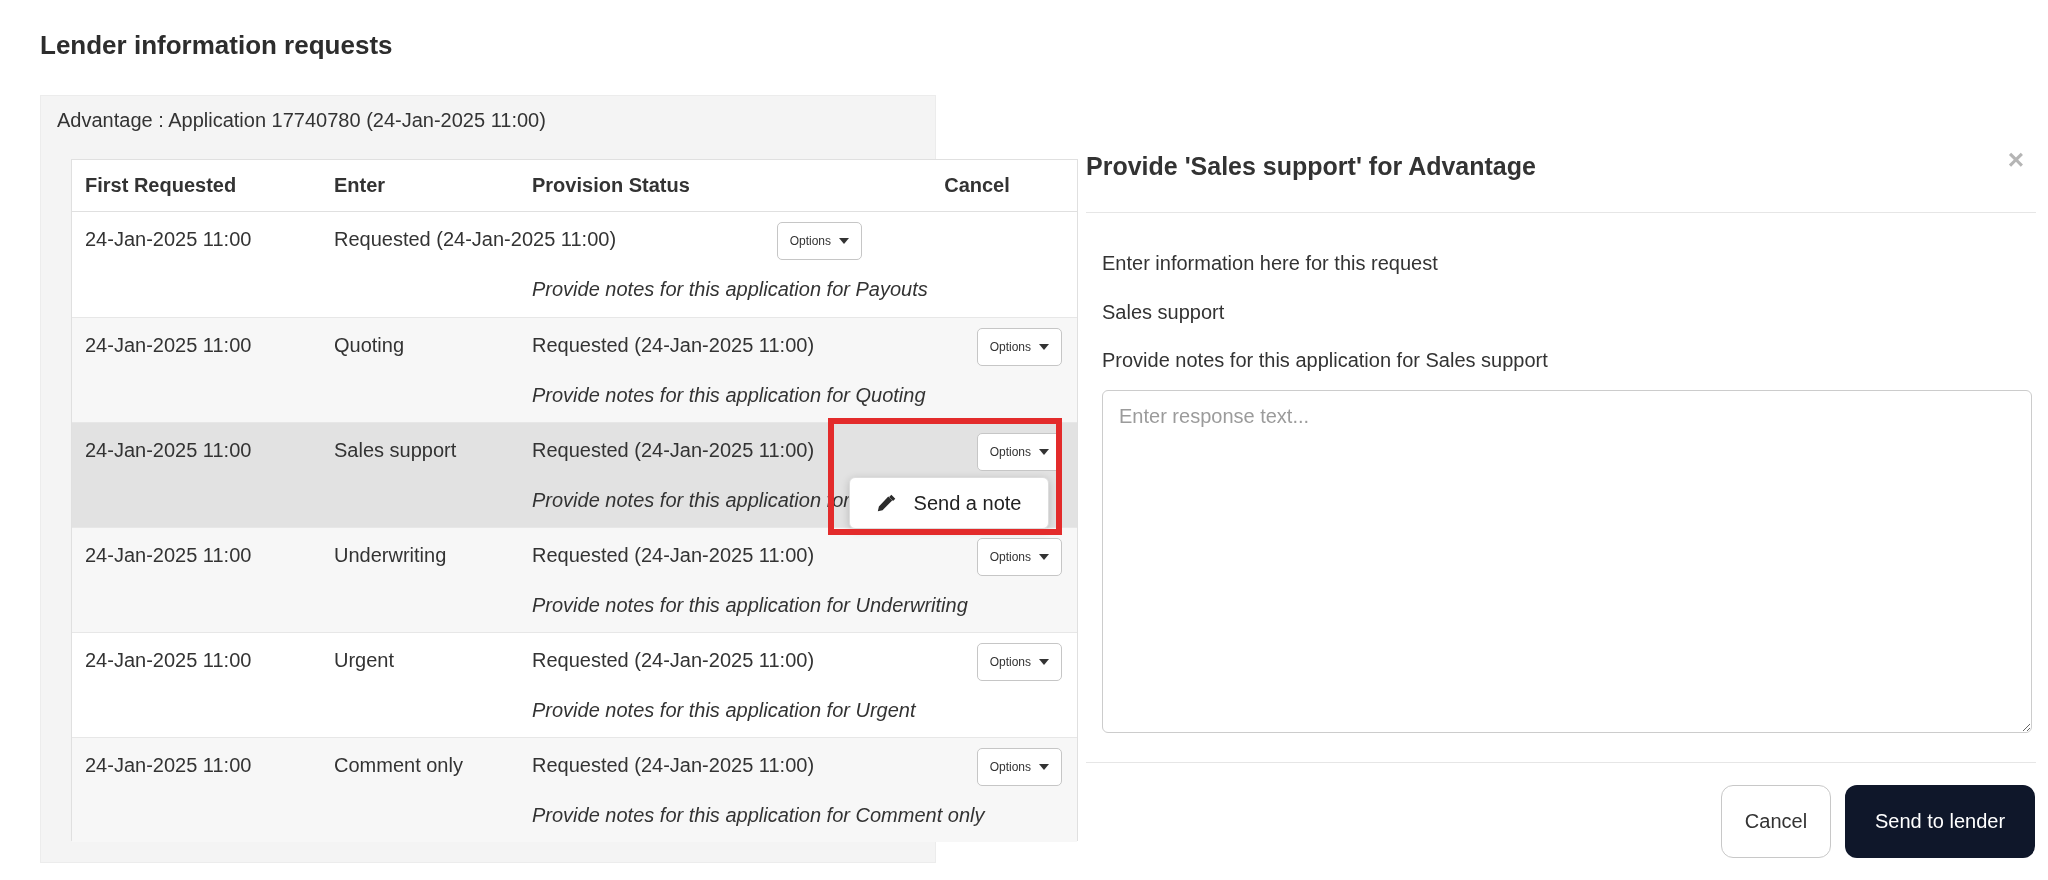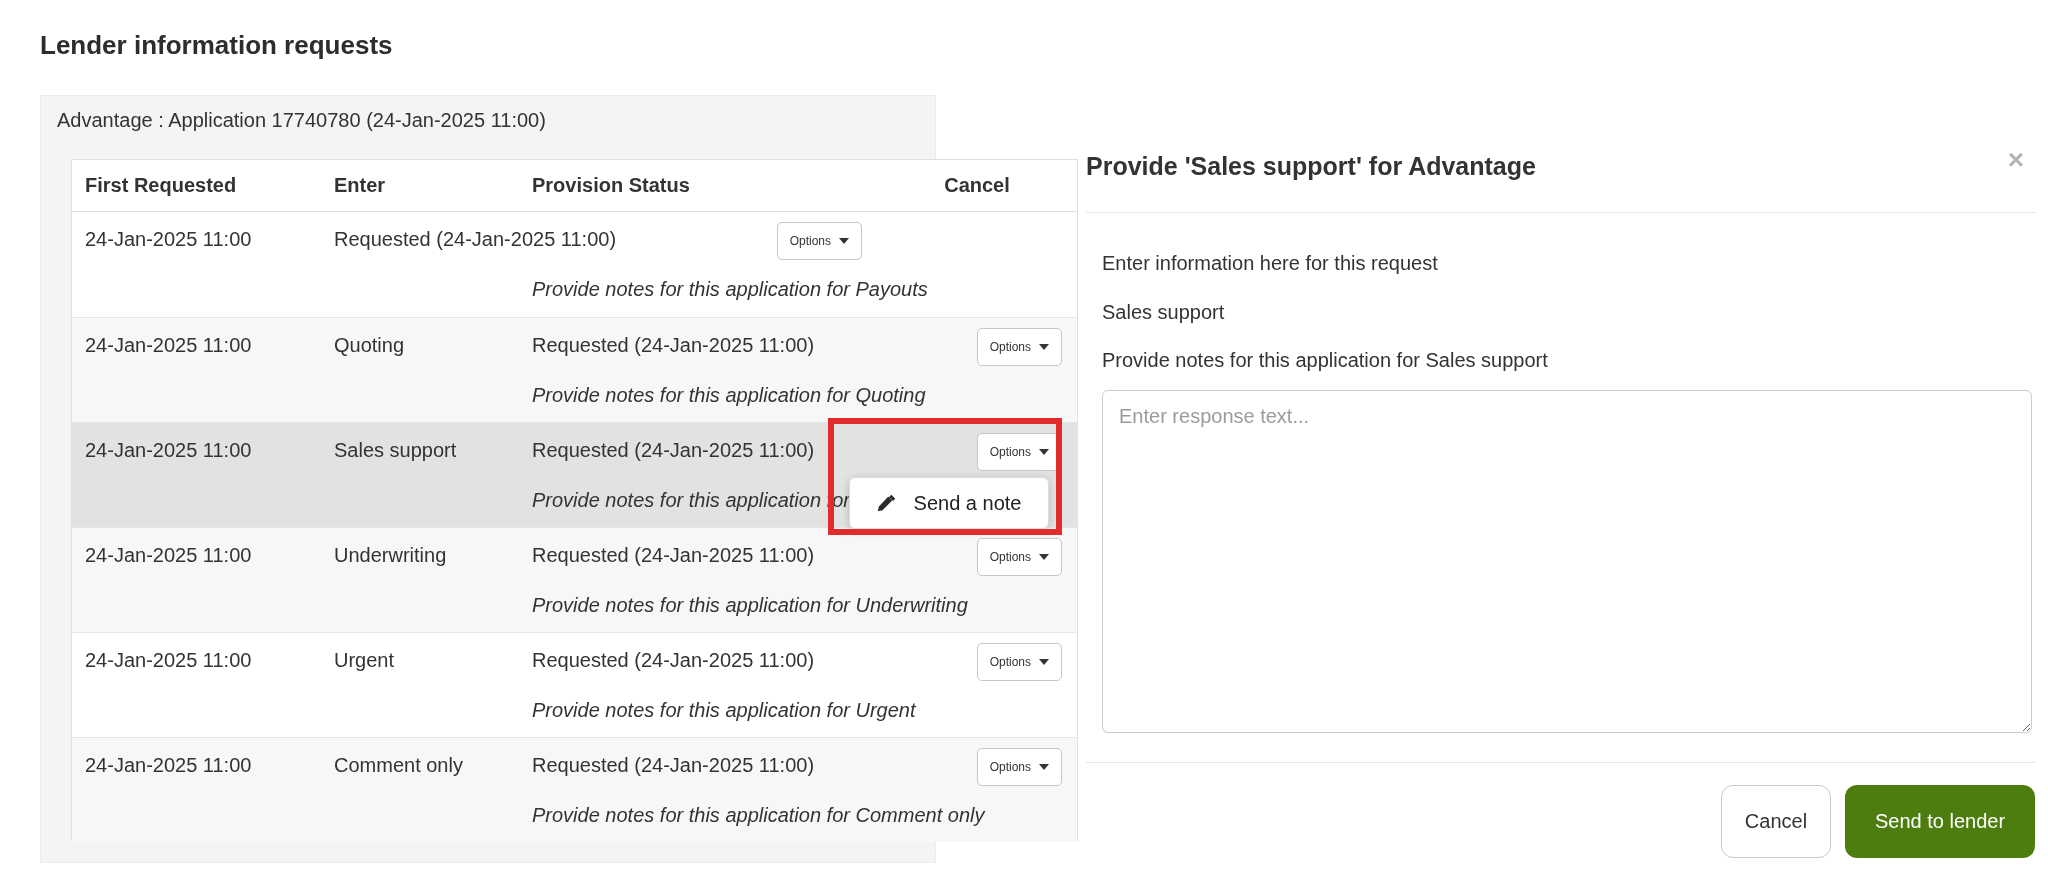--- a/index.html
+++ b/index.html
@@ -61,21 +61,21 @@
   .response-box { position:absolute; left:16px; top:250px; width:930px; height:343px;
                   border:1px solid #cccccc; border-radius:6px; padding:14px 16px;
                   font-size:20px; font-family:inherit; color:#333; resize:both; background:#fff; }
   .response-box::placeholder { color:#9b9b9b; }
 
   .ftr-divider { position:absolute; left:0; right:0; top:622px; height:1px; background:#e6e6e6; }
 
   .btn { position:absolute; top:645px; height:73px; border-radius:12px; font-size:20px;
          font-family:inherit; cursor:pointer; }
   .btn-cancel { left:635px; width:110px; background:#ffffff; border:1px solid #c8c8c8; color:#333; }
-  .btn-send { left:759px; width:190px; background:#4d7c0f; border:none; color:#ffffff; }
+  .btn-send { left:759px; width:190px; background:#0f172a; border:none; color:#ffffff; }
 </style>
 </head>
 <body>
 
 <div class="page-title">Lender information requests</div>
 
 <div class="panel">
   <div class="panel-header">Advantage : Application 17740780 (24-Jan-2025 11:00)</div>
 
   <div class="table-wrap">

